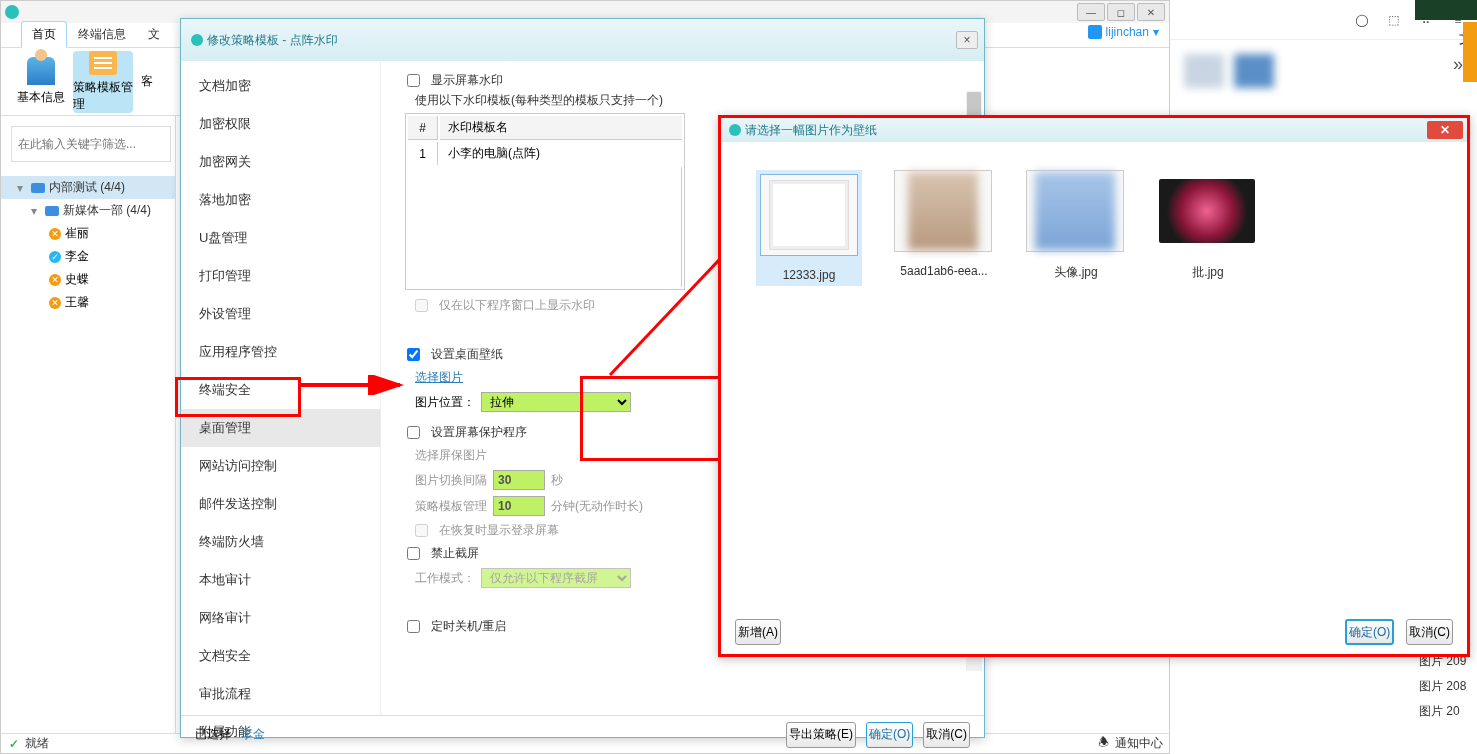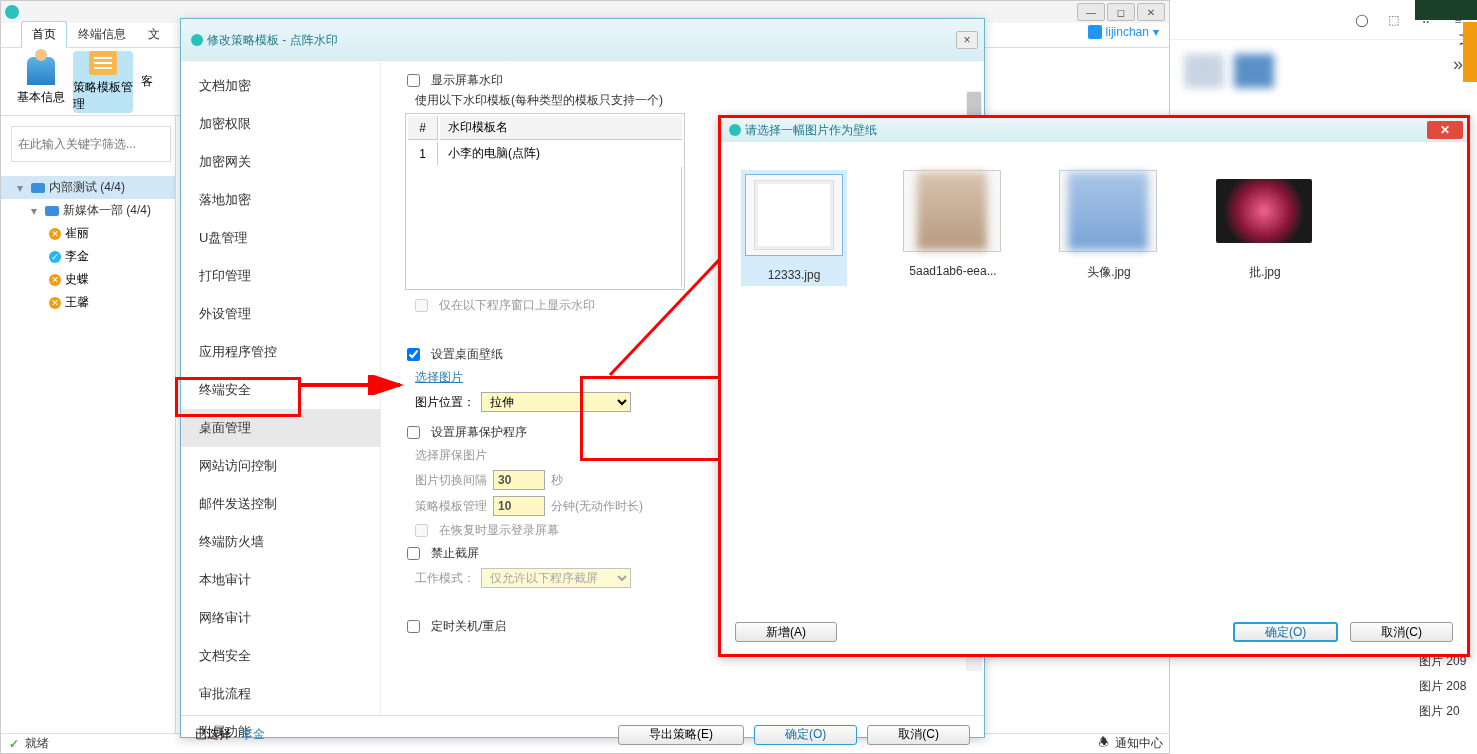--- a/index.html
+++ b/index.html
@@ -70,39 +70,39 @@
 .chk-row { display:flex; align-items:center; gap:11px; padding:3px 0; color:#333;}
 .chk-row.disabled { color:#999;}
 input[type=checkbox]{ width:13px; height:13px;}
 .hint { color:#333; padding-left:22px;}
 .tbl { border:1px solid #ccc; margin:4px 0 4px 12px; width:280px;}
 .tbl th { background:#f4f4f4; border-bottom:1px solid #ccc; padding:3px 8px; text-align:left; font-weight:normal;}
 .tbl td { padding:3px 8px;}
 .tbl th:first-child, .tbl td:first-child{ width:30px; border-right:1px solid #ccc; text-align:center;}
 .field-row { display:flex; align-items:center; gap:6px; padding:3px 0 3px 22px;}
 .link { color:#2b7fb8; text-decoration:underline;}
-select, .num-input { border:1px solid #aaa; height:20px; padding:0 4px; background:#fef9c3;}
+select, .num-input { border:1px solid #aaa; height:20px; padding:0 4px; background:#bef264;}
 .num-input { width:52px;font-weight:bold;}
 .spacer-v { height:6px;}
 
 .dlg-footer { height:38px; border-top:1px solid #ddd; display:flex; align-items:center; padding:0 14px; gap:10px;}
 .dlg-footer .sel { color:#2b7fb8;}
 .dlg-footer .grow{flex:1;}
-.btn { height:20px; padding:0 30px; border:1px solid #999; background:linear-gradient(#fdfdfd,#e8e8e8); border-radius:3px;}
+.btn { height:26px; padding:0 2px; border:1px solid #999; background:linear-gradient(#fdfdfd,#e8e8e8); border-radius:3px;}
 .btn.primary { border-color:#2a9fd6; color:#1a6fa0;}
 
 
 .hl { position:absolute; border:3px solid #f00; pointer-events:none; z-index:5;}
 .arrow-svg { position:absolute; pointer-events:none; z-index:6;}
 
 
 .dialog2 { position:absolute; left:718px; top:115px; width:752px; height:542px; background:#fff; border:3px solid #f00; box-shadow:0 2px 10px rgba(0,0,0,0.25); z-index:10;}
 .dlg2-title { height:24px; background:linear-gradient(#eaf6f9,#d6eef3); display:flex; align-items:center; padding:0 4px; color:#247a8c;}
 .dlg2-title .x2 { width:36px; height:18px; background:#e04b3e; color:#fff; text-align:center; line-height:18px; margin-left:auto; font-weight:bold; border-radius:2px;}
-.img-grid { padding:28px 20px; display:flex; gap:56px;}
+.img-grid { padding:28px 20px; display:flex; gap:32px;margin-left:15px;}
 .img-item { width:100px; text-align:center;}
 .thumb { width:98px; height:82px; border:1px solid #ccc; display:flex; align-items:center; justify-content:center; background:#f8f8f8;}
 .img-item.selected { background:#d6ecfb; padding:4px; width:106px;}
 .img-item.selected .thumb { border:1px solid #7fb8e0;}
 .img-label { margin-top:12px; font-size:12px; color:#333; white-space:nowrap; overflow:hidden; text-overflow:ellipsis;}
 .pixelated { image-rendering:pixelated; filter:blur(4px); }
 .dlg2-footer { position:absolute; left:0; bottom:0; width:100%; height:44px; display:flex; align-items:center; padding:0 14px; gap:12px;}
 .dlg2-footer .grow{flex:1;}
 
 

